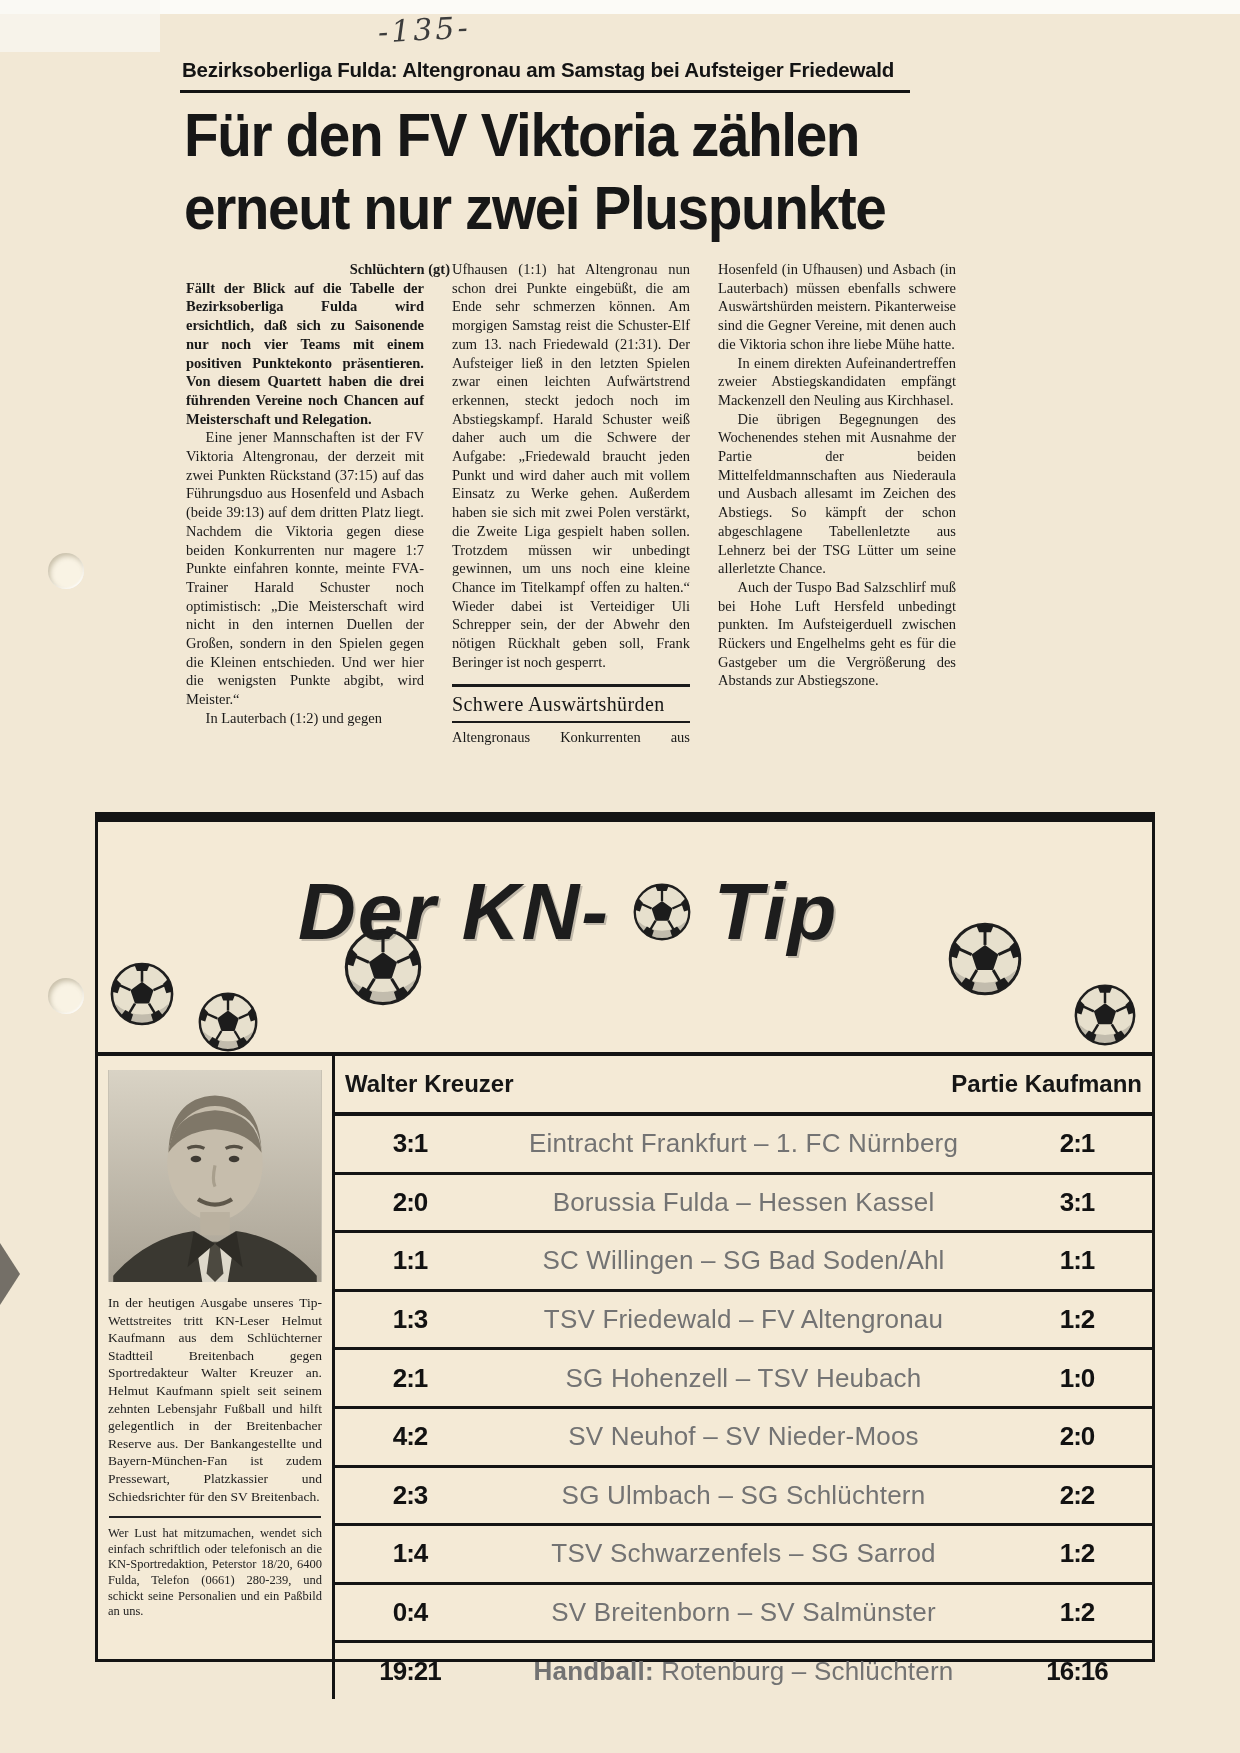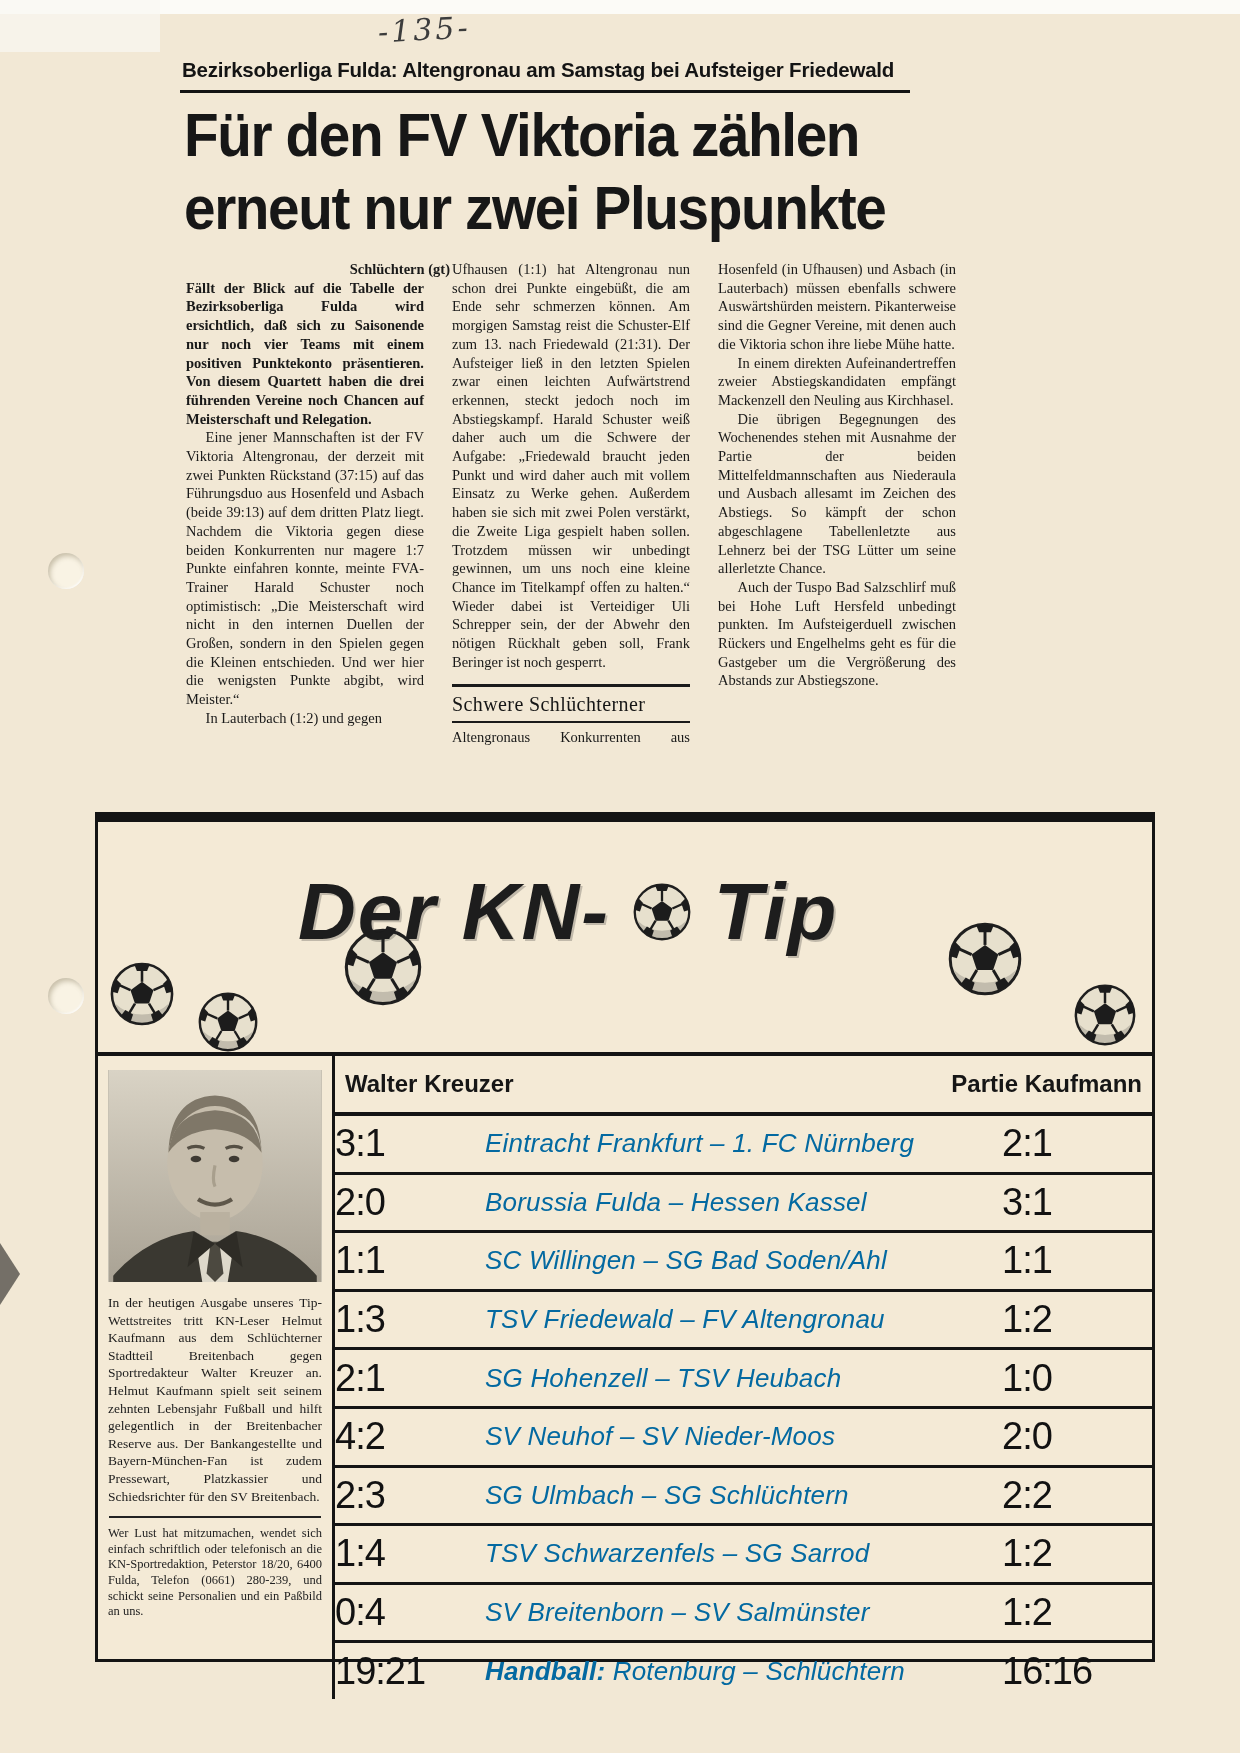--- a/index.html
+++ b/index.html
@@ -53,23 +53,23 @@
   .side{width:237px;box-sizing:border-box;border-right:3px solid #141414;padding:12px 9px 0;flex:0 0 auto;}
   .photo{display:block;width:214px;height:212px;margin:2px auto 0;background:#c8c2b4;}
   .intro{font-size:13.5px;line-height:17.6px;text-align:justify;margin:12px 1px 0;color:#1c1c1c;}
   .side-rule{border-top:2px solid #222;margin:11px 2px 8px;}
   .note{font-size:12.5px;line-height:15.6px;text-align:justify;margin:0 1px;color:#222;}
   .tiptable{flex:1;display:flex;flex-direction:column;font-family:"Liberation Sans",sans-serif;}
   .thead{height:56px;flex:0 0 auto;display:flex;justify-content:space-between;align-items:center;
         padding:0 10px;border-bottom:4px solid #141414;font-size:24px;font-weight:700;color:#161616;}
   .trow{flex:1;display:flex;align-items:center;border-bottom:3px solid #141414;}
   .trow:last-child{border-bottom:none;}
-  .score{width:150px;flex:0 0 auto;font-size:38px;font-weight:400;
+  .score{width:150px;flex:0 0 auto;text-align:center;font-size:26px;font-weight:700;
         letter-spacing:-1px;color:#121212;}
-  .match{flex:1;font-size:26px;color:#0369a1;letter-spacing:.2px;font-style:italic;}
+  .match{flex:1;text-align:center;font-size:26px;color:#737373;letter-spacing:.2px;}
   .mpref{font-weight:700;}
   svg{overflow:visible;}
 </style>
 </head>
 <body>
 
 <svg width="0" height="0" style="position:absolute" aria-hidden="true">
   <defs>
     <symbol id="ballsym" viewBox="0 0 100 100">
       <circle cx="50" cy="50" r="47" fill="#e7e0cd" stroke="#1f1f1f" stroke-width="4"></circle>
@@ -112,21 +112,21 @@
     </h1>
     <div class="cols">
       <div class="col">
         <p class="byline">Schlüchtern (gt)</p>
         <p class="lead">Fällt der Blick auf die Tabelle der Bezirksoberliga Fulda wird ersichtlich, daß sich zu Saisonende nur noch vier Teams mit einem positiven Punktekonto präsentieren. Von diesem Quartett haben die drei führenden Vereine noch Chancen auf Meisterschaft und Relegation.</p>
         <p class="ind">Eine jener Mannschaften ist der FV Viktoria Altengronau, der derzeit mit zwei Punkten Rückstand (37:15) auf das Führungsduo aus Hosenfeld und Asbach (beide 39:13) auf dem dritten Platz liegt. Nachdem die Viktoria gegen diese beiden Konkurrenten nur magere 1:7 Punkte einfahren konnte, meinte FVA-Trainer Harald Schuster noch optimistisch: „Die Meisterschaft wird nicht in den internen Duellen der Großen, sondern in den Spielen gegen die Kleinen entschieden. Und wer hier die wenigsten Punkte abgibt, wird Meister.“</p>
         <p class="ind">In Lauterbach (1:2) und gegen</p>
       </div>
       <div class="col">
         <p>Ufhausen (1:1) hat Altengronau nun schon drei Punkte eingebüßt, die am Ende sehr schmerzen können. Am morgigen Samstag reist die Schuster-Elf zum 13. nach Friedewald (21:31). Der Aufsteiger ließ in den letzten Spielen zwar einen leichten Aufwärtstrend erkennen, steckt jedoch noch im Abstiegskampf. Harald Schuster weiß daher auch um die Schwere der Aufgabe: „Friedewald braucht jeden Punkt und wird daher auch mit vollem Einsatz zu Werke gehen. Außerdem haben sie sich mit zwei Polen verstärkt, die Zweite Liga gespielt haben sollen. Trotzdem müssen wir unbedingt gewinnen, um uns noch eine kleine Chance im Titelkampf offen zu halten.“ Wieder dabei ist Verteidiger Uli Schrepper sein, der der Abwehr den nötigen Rückhalt geben soll, Frank Beringer ist noch gesperrt.</p>
-        <h2 class="subhead">Schwere Schlüchterner</h2>
+        <h2 class="subhead">Schwere Auswärtshürden</h2>
         <p class="stretch">Altengronaus Konkurrenten aus</p>
       </div>
       <div class="col">
         <p>Hosenfeld (in Ufhausen) und Asbach (in Lauterbach) müssen ebenfalls schwere Auswärtshürden meistern. Pikanterweise sind die Gegner Vereine, mit denen auch die Viktoria schon ihre liebe Mühe hatte.</p>
         <p class="ind">In einem direkten Aufeinandertreffen zweier Abstiegskandidaten empfängt Mackenzell den Neuling aus Kirchhasel.</p>
         <p class="ind">Die übrigen Begegnungen des Wochenendes stehen mit Ausnahme der Partie der beiden Mittelfeldmannschaften aus Niederaula und Ausbach allesamt im Zeichen des Abstiegs. So kämpft der schon abgeschlagene Tabellenletzte aus Lehnerz bei der TSG Lütter um seine allerletzte Chance.</p>
         <p class="ind">Auch der Tuspo Bad Salzschlirf muß bei Hohe Luft Hersfeld unbedingt punkten. Im Aufsteigerduell zwischen Rückers und Engelhelms geht es für die Gastgeber um die Vergrößerung des Abstands zur Abstiegszone.</p>
       </div>
     </div>
   </div>

